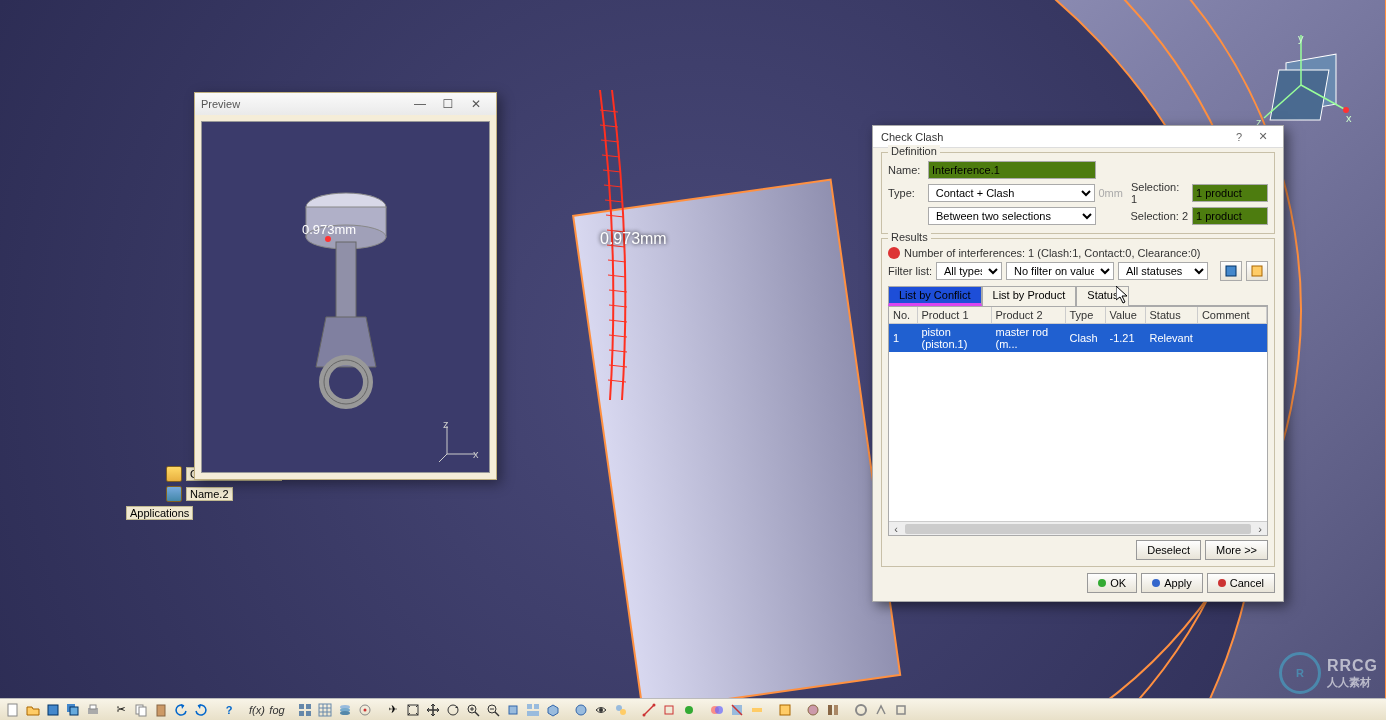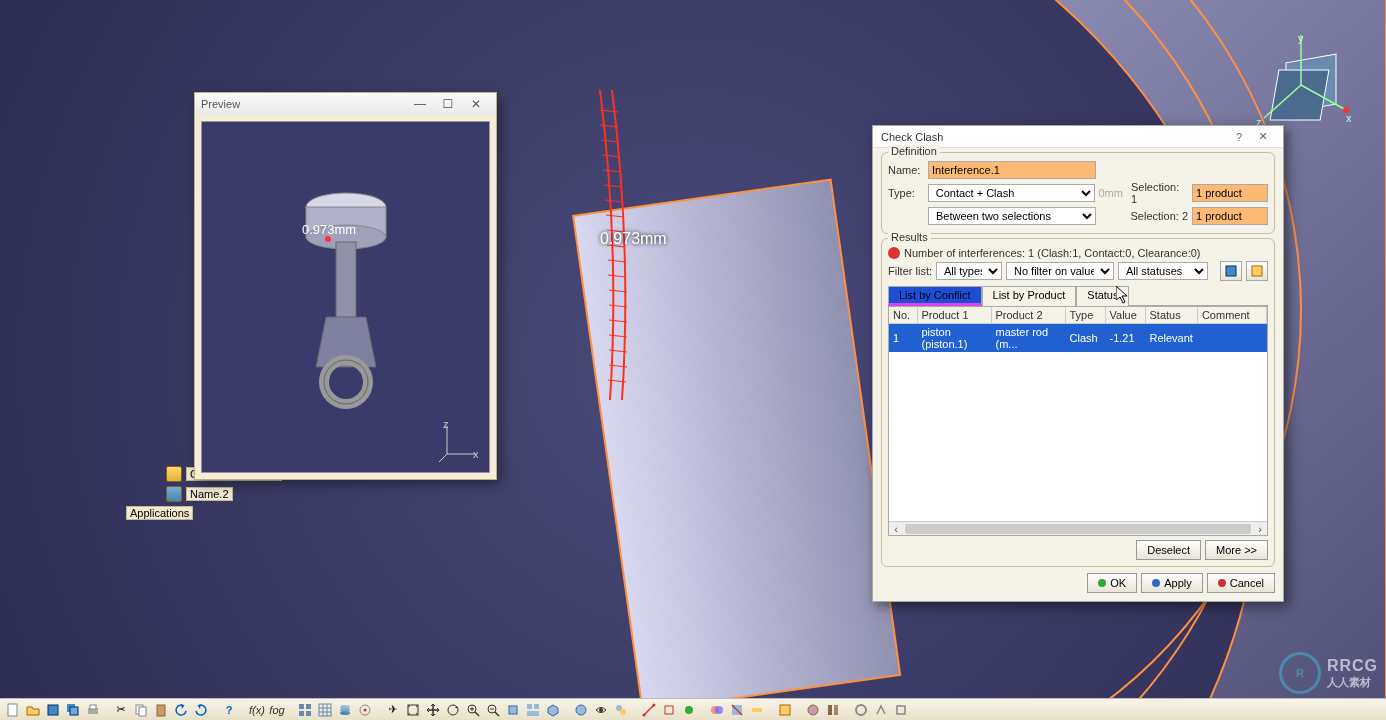--- a/index.html
+++ b/index.html
@@ -94,35 +94,35 @@
   .dialog-titlebar .spacer { flex: 1; }
   .dlg-btn {
     width: 24px; height: 18px; display: flex; align-items: center; justify-content: center;
     color: #666;
   }
 
   .dialog-body { padding: 4px 8px 8px 8px; }
 
   .group {
     border: 1px solid #c8c0a8;
-    border-radius: 6px;
+    border-radius: 0;
     padding: 6px 6px 6px 6px;
     margin-bottom: 4px;
     position: relative;
   }
   .group-label {
     position: absolute; top: -8px; left: 6px;
     background: #f5f2e8; padding: 0 3px;
     color: #333;
   }
 
   .row { display: flex; align-items: center; gap: 4px; margin: 2px 0; }
   .label { color: #333; }
   input[type=text], select {
-    height: 18px; border: 1px solid #aaa; background: #fdba74;
+    height: 18px; border: 1px solid #aaa; background: #4d7c0f;
     padding: 0 3px; font-size: 11px;
   }
   select { background: #fff; }
 
   .icon-btn {
     width: 22px; height: 20px;
     border: 1px solid #aaa;
     background: linear-gradient(#fefefe, #e8e4d8);
     display: flex; align-items: center; justify-content: center;
   }

